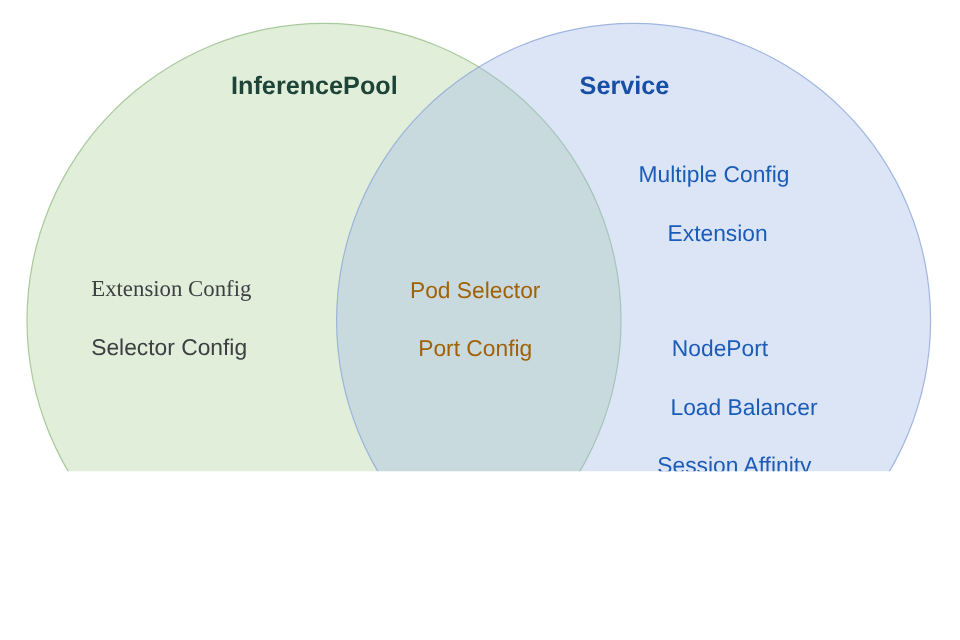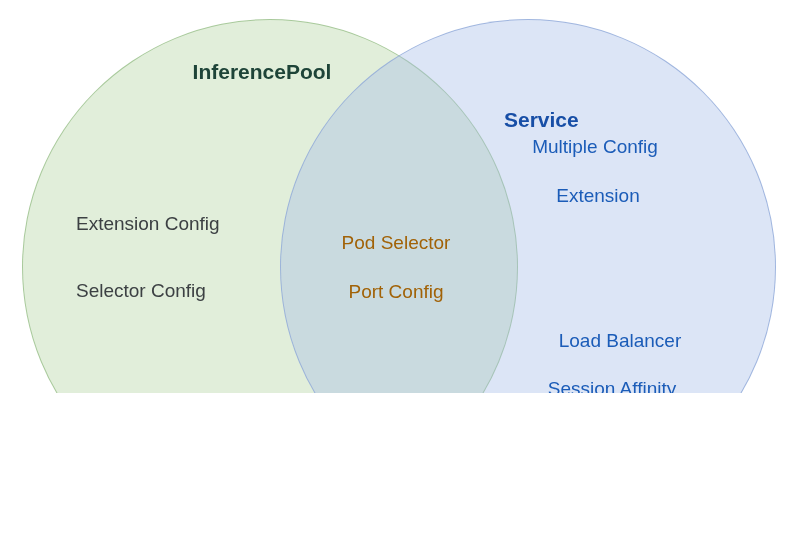--- a/index.html
+++ b/index.html
@@ -47,33 +47,32 @@
     font-size: 21px;
     line-height: 24px;
   }
   .title.left-title {
     left: 262px;
     top: 60px;
     transform: translateX(-50%);
     color: #1e4438;
   }
   .title.right-title {
-    left: 504px;
+    left: 483px;
     top: 60px;
     color: #174ea6;
-    margin-top: 48px;
   }
   .item {
     font-size: 19px;
   }
   .item.left-item  { color: #3c4043; left: 76px; }
   .item.mid-item   { color: #a16207; left: 396px; transform: translateX(-50%); }
   .item.right-item { color: #1b5cb8; transform: translateX(-50%); }
 
-  .li0 { top: 213px; }
+  .li0 { top: 231px; font-family: Liberation Serif, serif; }
   .li1 { top: 280px; }
 
   .mi0 { top: 232px; }
   .mi1 { top: 281px; }
 
   .ri0 { left: 595px; top: 136px; }
   .ri1 { left: 598px; top: 185px; }
   .ri2 { left: 600px; top: 233px; }
   .ri3 { left: 600px; top: 281px; }
   .ri4 { left: 620px; top: 330px; }
@@ -98,20 +97,21 @@
 
   <div class="label item mid-item mi0">Pod Selector</div>
 
   <div class="label item mid-item mi1">Port Config</div>
 
   <div class="label item right-item ri0">Multiple Config</div>
 
   <div class="label item right-item ri1">Extension</div>
 
 
+  <div class="label item right-item ri3">NodePort</div>
 
   <div class="label item right-item ri4">Load Balancer</div>
 
   <div class="label item right-item ri5">Session Affinity</div>
 
   <div class="label item right-item ri6">DNS</div>
 
 </div>
 
 </body></html>

